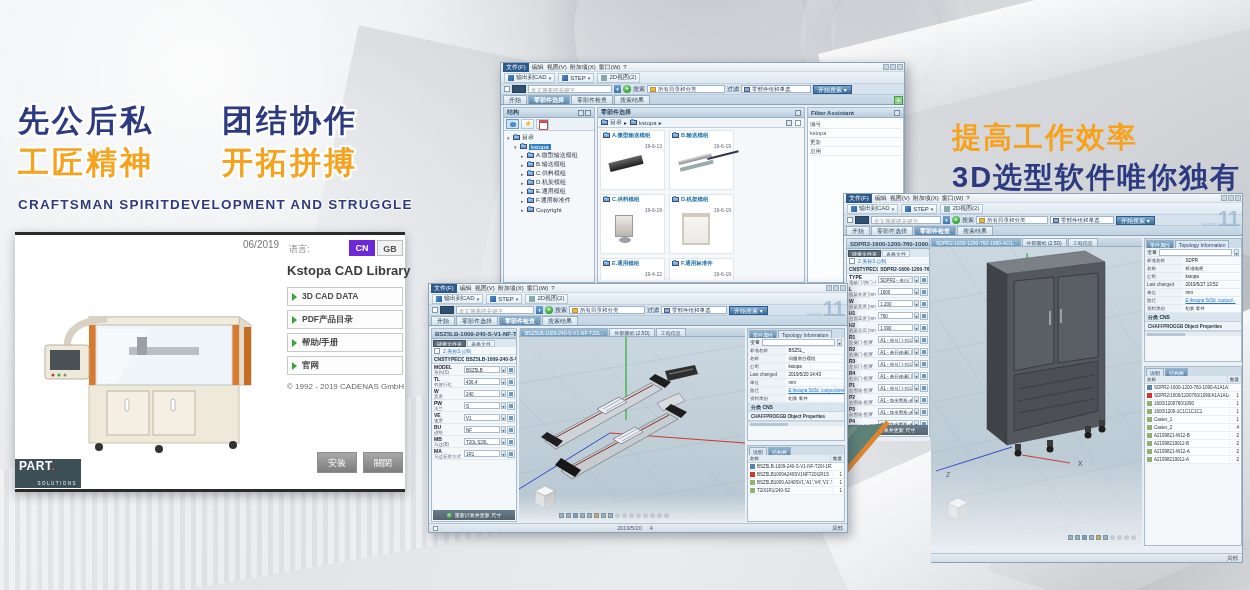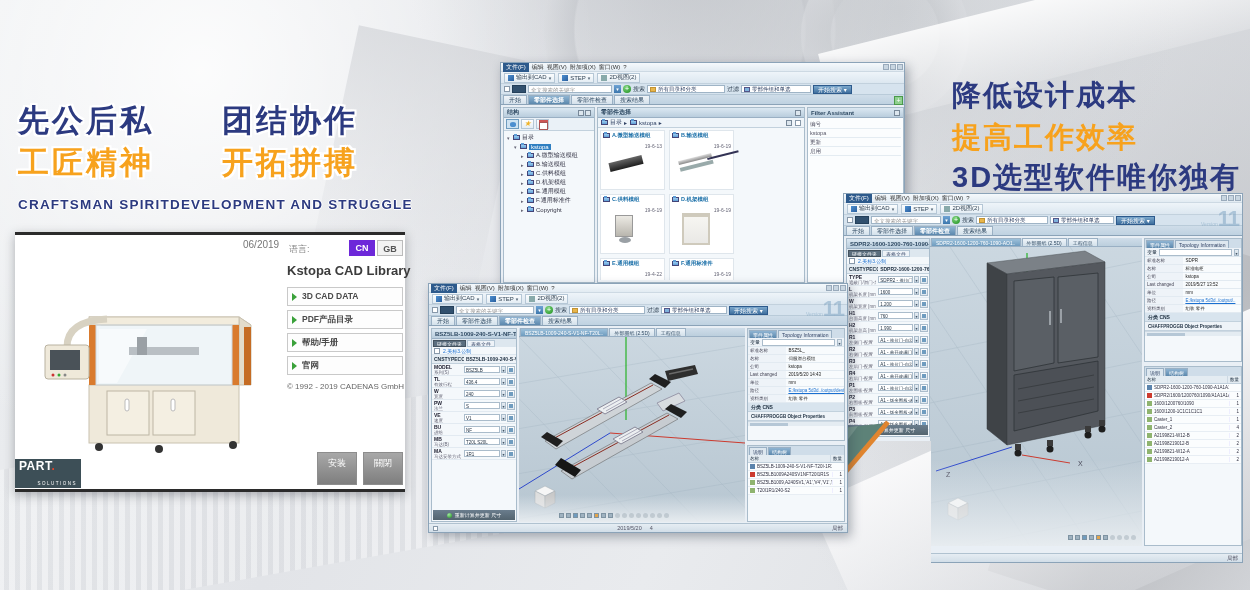--- a/index.html
+++ b/index.html
@@ -60,21 +60,21 @@
   .card-menu{position:absolute;left:0;top:52px;width:116px;}
   .cm-item{height:19px;border:1px solid #c9c9c9;background:#fdfdfd;margin-bottom:4px;
     font-size:8.5px;font-weight:bold;color:#4a4a4a;line-height:17px;padding-left:14px;position:relative;cursor:pointer;}
   .cm-item .tri{position:absolute;left:4px;top:5px;width:0;height:0;border-left:5px solid #3aa13a;border-top:4px solid transparent;border-bottom:4px solid transparent;}
   .card-copy{position:absolute;left:0;top:147px;font-size:8px;color:#666;white-space:nowrap;}
   .card-bottom{position:absolute;left:0;bottom:0;width:390px;height:30px;background:#fff;}
   .part-logo{position:absolute;left:0;bottom:1px;width:66px;height:29px;background:#3d4f57;color:#fff;}
   .part-logo .p1{position:absolute;left:4px;top:0;font-size:12px;font-weight:bold;letter-spacing:.5px;}
   .part-logo .p1 i{font-style:normal;color:#e0452b;}
   .part-logo .p2{position:absolute;right:4px;bottom:2px;font-size:4.5px;letter-spacing:1.5px;}
-  .card-btn{position:absolute;bottom:4px;width:40px;height:33px;font-size:9px;color:#fff;text-align:center;line-height:21px;
+  .card-btn{position:absolute;bottom:16px;width:40px;height:21px;font-size:9px;color:#fff;text-align:center;line-height:21px;
     background:linear-gradient(#a8a8a8,#7e7e7e);border:1px solid #8d8d8d;cursor:pointer;}
   .btn-install{right:48px;} .btn-close{right:2px;margin-left:43px;}
   .machine{position:absolute;left:22px;top:52px;}
 
   
   .win{position:absolute;background:#e9eff5;border:1px solid #8ba3b8;box-shadow:3px 4px 10px rgba(55,65,80,.4);}
   .menubar{position:absolute;left:0;top:0;right:0;height:9px;background:linear-gradient(#f5f9fc,#e2ebf2);
     display:flex;align-items:center;gap:3px;padding:0 2px;font-size:6px;color:#333;border-bottom:1px solid #cdd9e3;}
   .menubar span{cursor:pointer;}
   .menubar span:first-child{background:#2d5a8c;color:#fff;padding:0 3px;}
@@ -209,21 +209,20 @@
   <div class="bg bg-gear g2"></div>
   <div class="bg bg-band1"></div>
   <div class="bg bg-dark2"></div>
   <div class="bg bg-band2"></div>
   <div class="bg bg-dark1"></div>
   <div class="bg bg-band3"></div>
 
   <div class="slogan cn-big orange" style="left: 18px; top: 142px; color: rgb(247, 162, 29);">工匠精神　　开拓拼搏</div>
   <div class="slogan cn-big navy" style="left: 18px; top: 100px; color: rgb(44, 58, 128);">先公后私　　团结协作</div>
   <div class="slogan en-sub navy" style="left: 18px; top: 197px; color: rgb(44, 58, 128);">CRAFTSMAN SPIRITDEVELOPMENT AND STRUGGLE</div>
-  <div class="slogan cn-right navy" style="left: 952px; top: 76px; color: rgb(44, 58, 128);">降低设计成本</div>
   <div class="slogan cn-right orange" style="left: 952px; top: 118px; color: rgb(247, 162, 29);">提高工作效率</div>
   <div class="slogan cn-right navy" style="left: 952px; top: 158px; color: rgb(44, 58, 128);">3D选型软件唯你独有</div>
 
   <div id="card">
     <span class="card-date">06/2019</span>
 
     <svg class="machine" width="235" height="180" viewBox="0 0 235 180">
       <rect x="52" y="98" width="150" height="58" fill="#efe9da" stroke="#c9c2b0" stroke-width="1"></rect>
       <rect x="70" y="104" width="42" height="44" fill="#f4efe2" stroke="#bdb6a4"></rect>
       <rect x="116" y="104" width="42" height="44" fill="#f4efe2" stroke="#bdb6a4"></rect>

